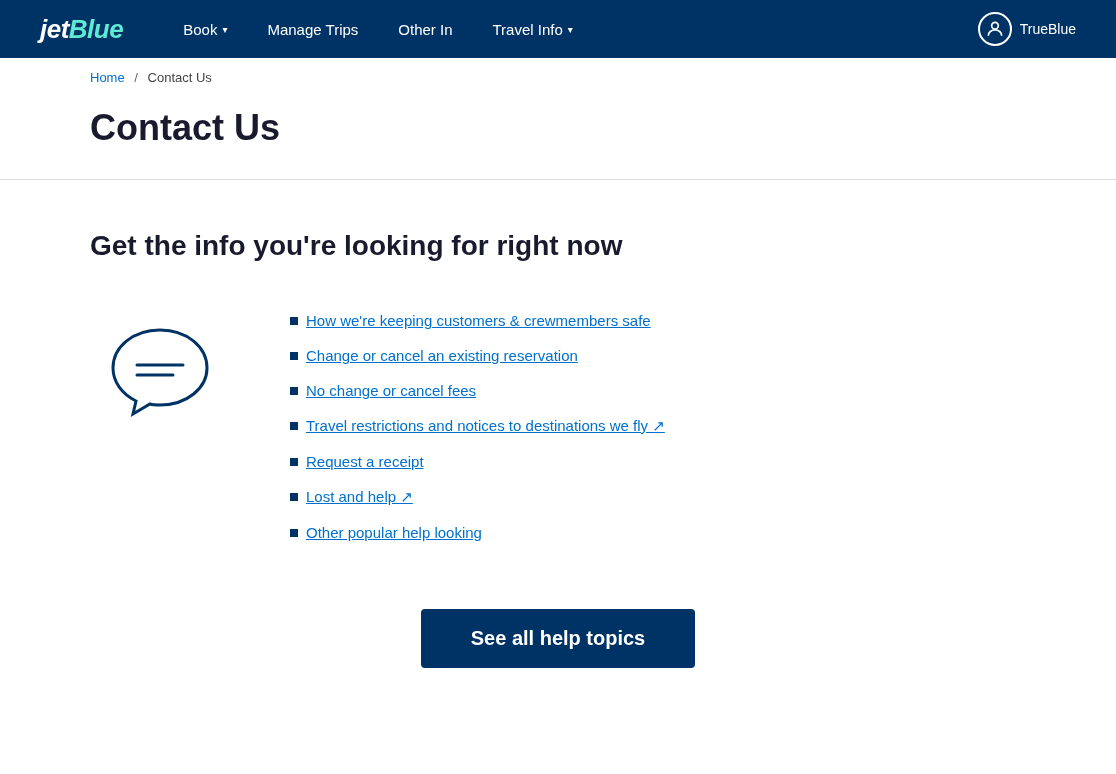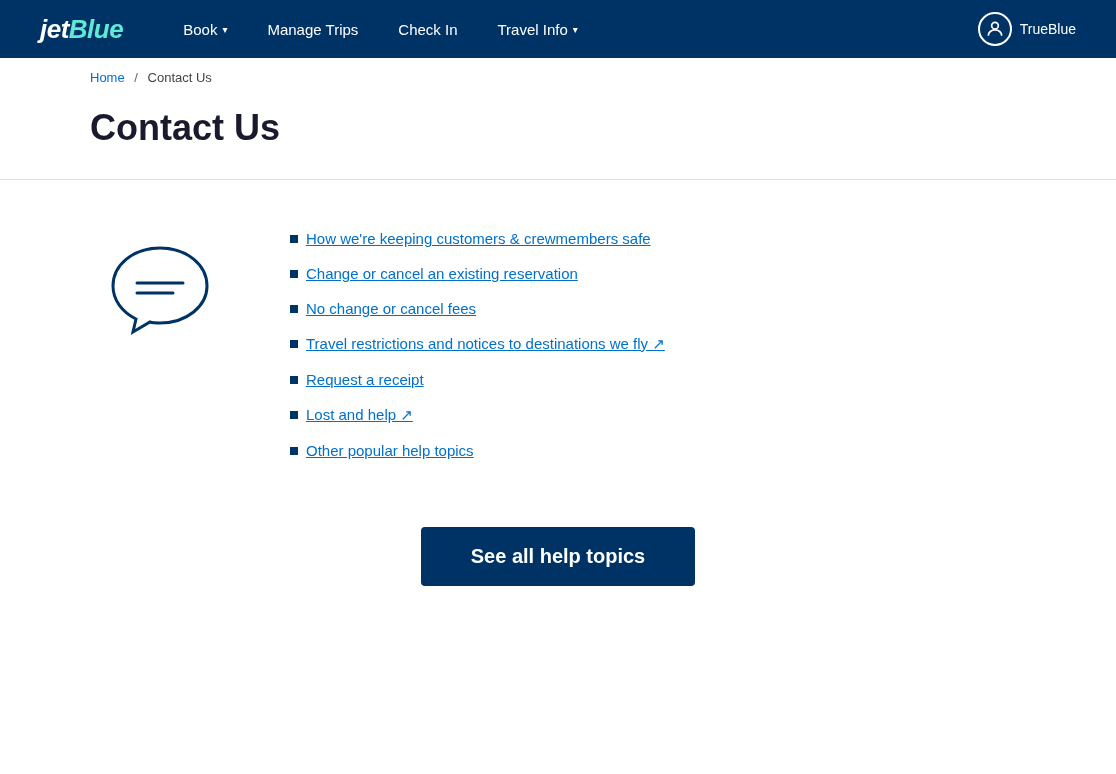--- a/index.html
+++ b/index.html
@@ -225,21 +225,21 @@
   </div>
   <nav>
     <a class="nav-item">
       <span>Book</span>
       <span class="chevron">▾</span>
     </a>
     <a class="nav-item">
       <span>Manage Trips</span>
     </a>
     <a class="nav-item">
-      <span>Check In</span>
+      <span>Other In</span>
     </a>
     <a class="nav-item">
       <span>Travel Info</span>
       <span class="chevron">▾</span>
     </a>
   </nav>
   <div class="nav-right">
     <div class="avatar-icon">
       <svg viewBox="0 0 24 24" fill="none" stroke="white" stroke-width="2">
         <circle cx="12" cy="8" r="4"></circle>
@@ -256,20 +256,21 @@
   <span class="breadcrumb-current">Contact Us</span>
 </div>
 
 <div class="page-title-section">
   <h1 class="page-title">Contact Us</h1>
 </div>
 
 <hr class="divider">
 
 <div class="main-content">
+  <h2 class="section-heading">Get the info you're looking for right now</h2>
 
   <div class="info-layout">
 
     <div class="chat-icon-wrapper">
       <div class="chat-bubble">
         <svg viewBox="0 0 110 100" fill="none" xmlns="http://www.w3.org/2000/svg">
           <path d="M55 8 C28 8 8 25 8 46 C8 60 17 72 31 79 L28 92 L45 82 C48 83 51 83 55 83 C82 83 102 66 102 46 C102 25 82 8 55 8 Z" stroke="#003365" stroke-width="3" fill="none"></path>
           <line x1="32" y1="43" x2="78" y2="43" stroke="#003365" stroke-width="3" stroke-linecap="round"></line>
           <line x1="32" y1="53" x2="68" y2="53" stroke="#003365" stroke-width="3" stroke-linecap="round"></line>
         </svg>
@@ -296,21 +297,21 @@
         <li>
           <span class="bullet-square"></span>
           <a href="#">Request a receipt</a>
         </li>
         <li>
           <span class="bullet-square"></span>
           <a href="#">Lost and help ↗</a>
         </li>
         <li>
           <span class="bullet-square"></span>
-          <a href="#">Other popular help topics</a>
+          <a href="#">Other popular help looking</a>
         </li>
       </ul>
   </div>
 
   <div class="cta-section">
     <button class="cta-button">See all help topics</button>
   </div>
 </div>
 
 </body></html>

